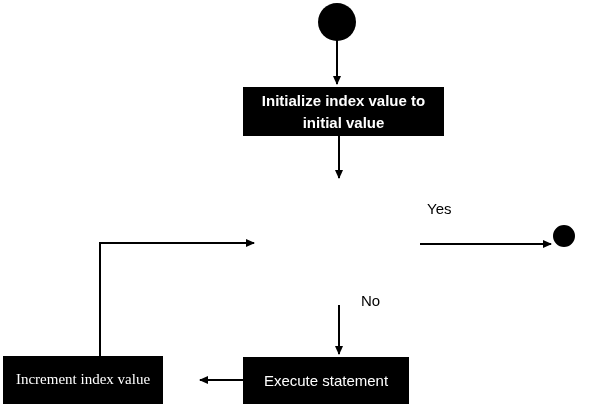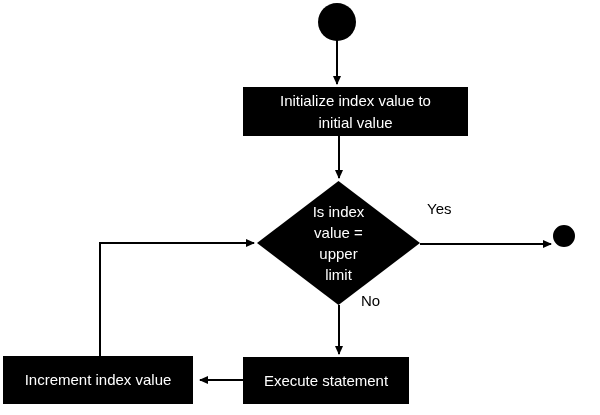--- a/index.html
+++ b/index.html
@@ -30,23 +30,23 @@
     line-height: 1.45;
   }
   .node .label { white-space: pre-line; }
   .start-circle {
     position: absolute;
     left: 318px; top: 3px;
     width: 38px; height: 38px;
     background: #000000;
     border-radius: 50%;
   }
-  .box-init   { left: 243px; top: 87px;  width: 225px; height: 49px; }
+  .box-init   { left: 243px; top: 87px;  width: 201px; height: 49px; font-weight: bold; }
   .box-exec   { left: 243px; top: 357px; width: 166px; height: 47px; }
-  .box-incr   { left: 3px;   top: 356px; width: 190px; height: 48px; }
+  .box-incr   { left: 3px;   top: 356px; width: 160px; height: 48px; font-family: Liberation Serif, serif; }
   .diamond {
     position: absolute;
     left: 257px; top: 181px;
     width: 163px; height: 124px;
     background: #000000;
     clip-path: polygon(50% 0%, 100% 50%, 50% 100%, 0% 50%);
     display: flex;
     align-items: center;
     justify-content: center;
     text-align: center;
@@ -98,26 +98,20 @@
     <path d="M100 356 L100 243 L254 243" fill="none" stroke="#000000" stroke-width="2" marker-end="url(#arrow)"></path>
   </svg>
 
   <div class="start-circle"></div>
 
   <div class="node box-init">
     <span class="label">Initialize index value to
 initial value</span>
   </div>
 
-  <div class="diamond">
-    <span class="label">Is index
-value =
-upper
-limit</span>
-  </div>
 
   <div class="edge-label label-yes">Yes</div>
 
   <div class="edge-label label-no">No</div>
 
   <div class="end-ring"></div>
 
   <div class="node box-exec">
     <span class="label">Execute statement</span>
   </div>

